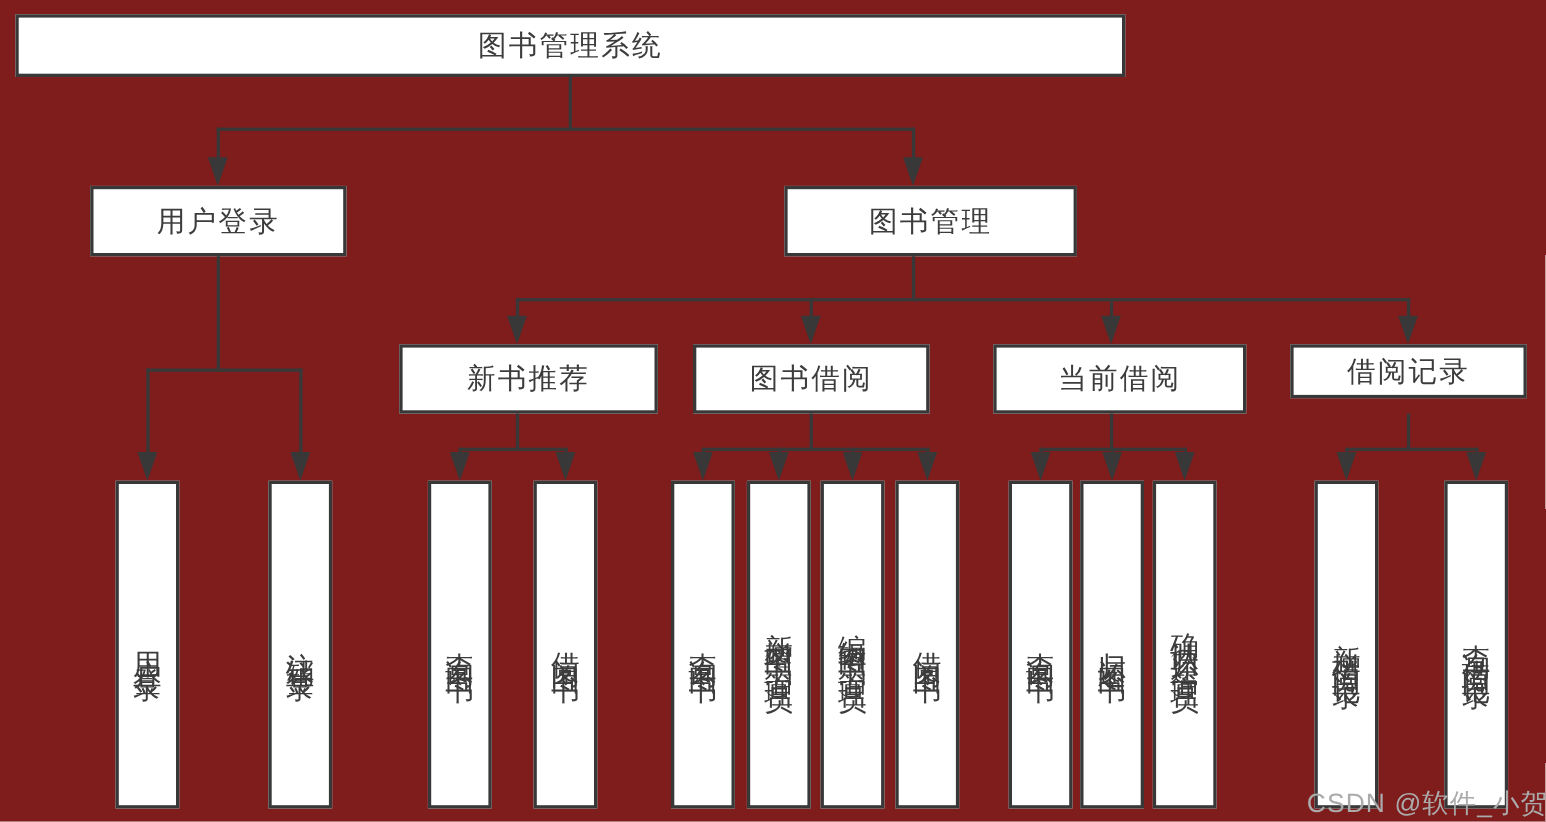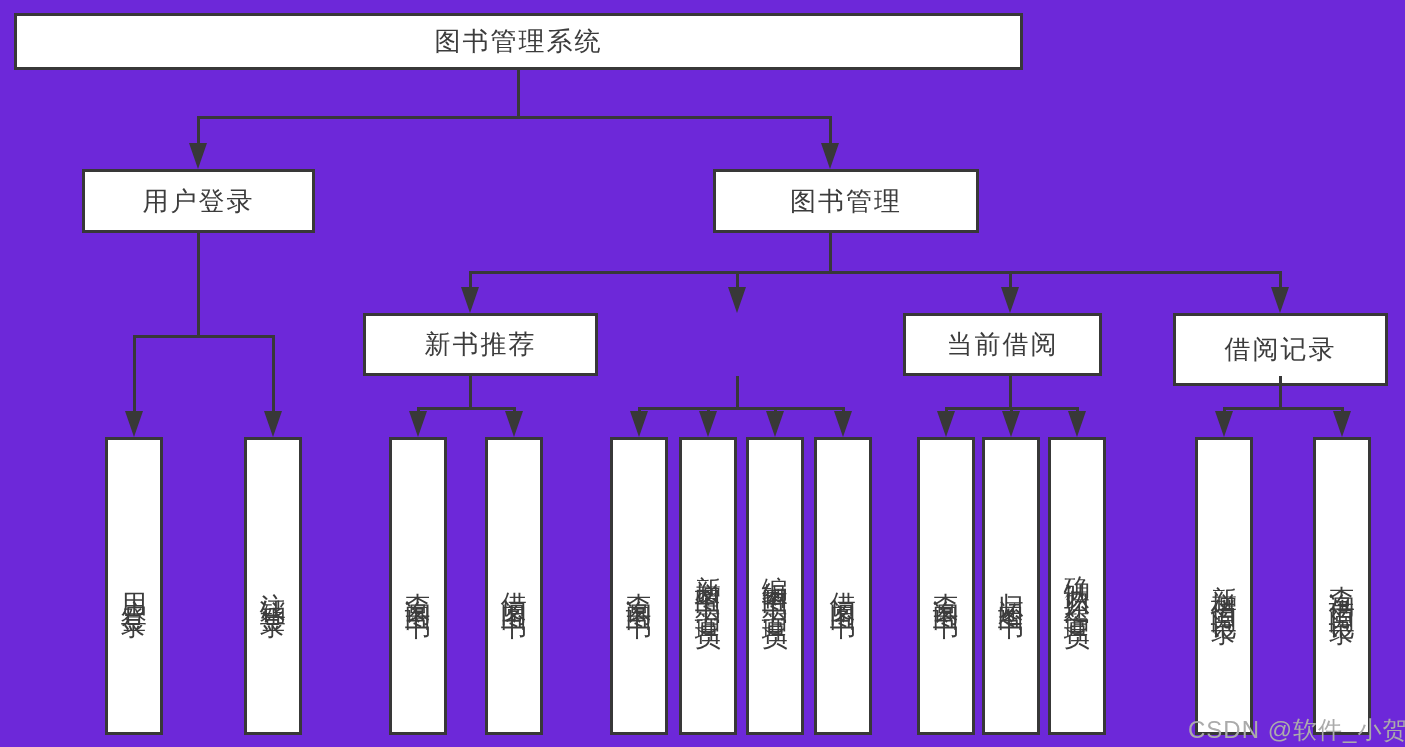--- a/index.html
+++ b/index.html
@@ -1,17 +1,17 @@
 <!DOCTYPE html>
 <html><head>
 <meta charset="utf-8">
 <style>
   html,body{margin:0;padding:0;background:#ffffff;}
   #canvas{
-    position:relative;width:1405px;height:747px;background:#6d28d9;overflow:hidden;
+    position:relative;width:1405px;height:747px;background:#7f1d1d;overflow:hidden;
     font-family:"Liberation Sans","DejaVu Sans",sans-serif;
   }
   .box{
     position:absolute;background:#ffffff;border:3px solid #383838;box-sizing:border-box;
     display:flex;align-items:center;justify-content:center;
     color:#3c3c3c;font-size:26px;font-weight:500;letter-spacing:2px;white-space:nowrap;
   }
   .vbox{
     writing-mode:vertical-rl;text-orientation:mixed;
     letter-spacing:7px;line-height:1.1;white-space:normal;
@@ -51,22 +51,23 @@
   <div class="vline" style="left:469px;top:271px;height:22px"></div>
   <div class="arrow" style="left:461px;top:287px"></div>
   <div class="vline" style="left:736px;top:271px;height:22px"></div>
   <div class="arrow" style="left:728px;top:287px"></div>
   <div class="vline" style="left:1009px;top:271px;height:22px"></div>
   <div class="arrow" style="left:1001px;top:287px"></div>
   <div class="vline" style="left:1279px;top:271px;height:22px"></div>
   <div class="arrow" style="left:1271px;top:287px"></div>
 
   <div class="box" style="left:363px;top:313px;width:235px;height:63px">新书推荐</div>
-  <div class="box" style="left:903px;top:313px;width:199px;height:63px">当前借阅</div>
-  <div class="box" style="left:1173px;top:313px;width:215px;height:73px">借阅记录</div>
+  <div class="box" style="left:630px;top:313px;width:215px;height:63px">图书借阅</div>
+  <div class="box" style="left:903px;top:313px;width:230px;height:63px">当前借阅</div>
+  <div class="box" style="left:1173px;top:313px;width:215px;height:49px">借阅记录</div>
 
   <div class="vline" style="left:197px;top:233px;height:105px"></div>
   <div class="hline" style="left:133px;top:335px;width:142px"></div>
   <div class="vline" style="left:133px;top:335px;height:80px"></div>
   <div class="arrow" style="left:125px;top:411px"></div>
   <div class="vline" style="left:272px;top:335px;height:80px"></div>
   <div class="arrow" style="left:264px;top:411px"></div>
 
   <div class="vline" style="left:469px;top:376px;height:34px"></div>
   <div class="hline" style="left:417px;top:407px;width:99px"></div>

